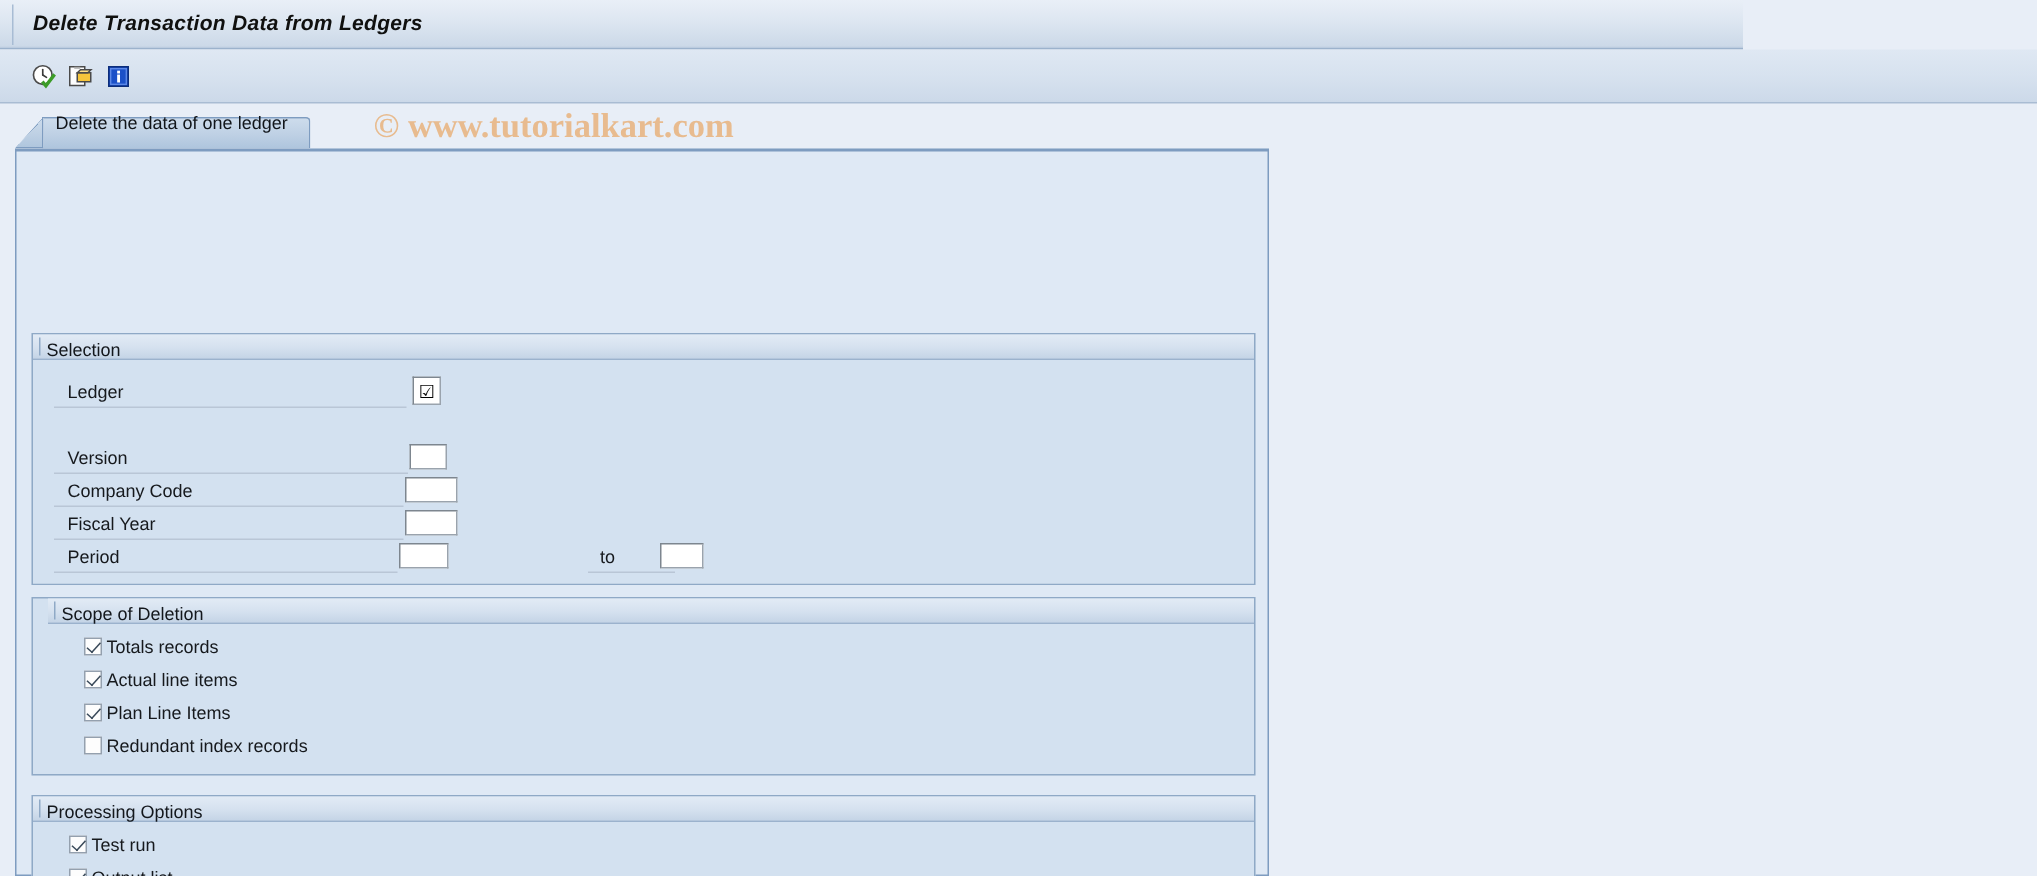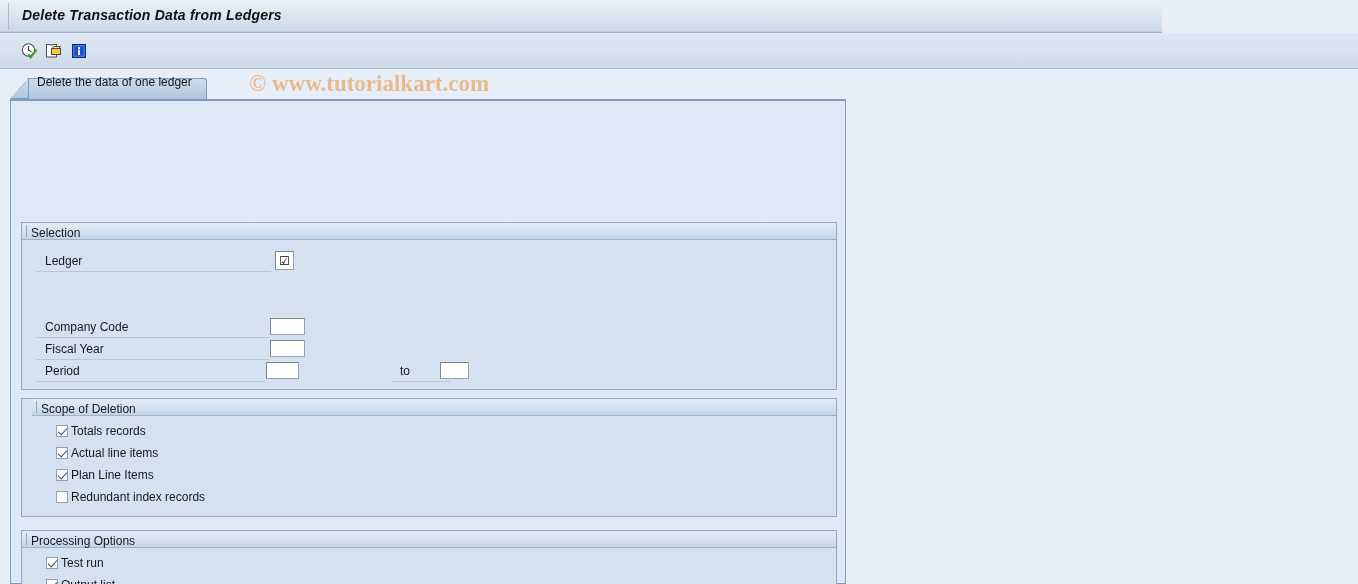--- a/index.html
+++ b/index.html
@@ -331,20 +331,25 @@
     </div>
     <div class="group-body">
 
       <div class="field-row" style="top:11px">
         <span class="field-label">Ledger</span>
         <div class="field-rule" style="width:235px"></div>
         <input class="sapinput tall" type="text" style="left: 253px; width: 19px; text-align: center;" value="☑">
       </div>
 
 
+      <div class="field-row" style="top:55px">
+        <span class="field-label">Version</span>
+        <div class="field-rule" style="width:236px"></div>
+        <input class="sapinput" type="text" style="left: 251px; width: 25px;" value="">
+      </div>
 
       <div class="field-row" style="top:77px">
         <span class="field-label">Company Code</span>
         <div class="field-rule" style="width:233px"></div>
         <input class="sapinput" type="text" style="left: 248px; width: 35px;" value="">
       </div>
 
       <div class="field-row" style="top:99px">
         <span class="field-label">Fiscal Year</span>
         <div class="field-rule" style="width:233px"></div>

